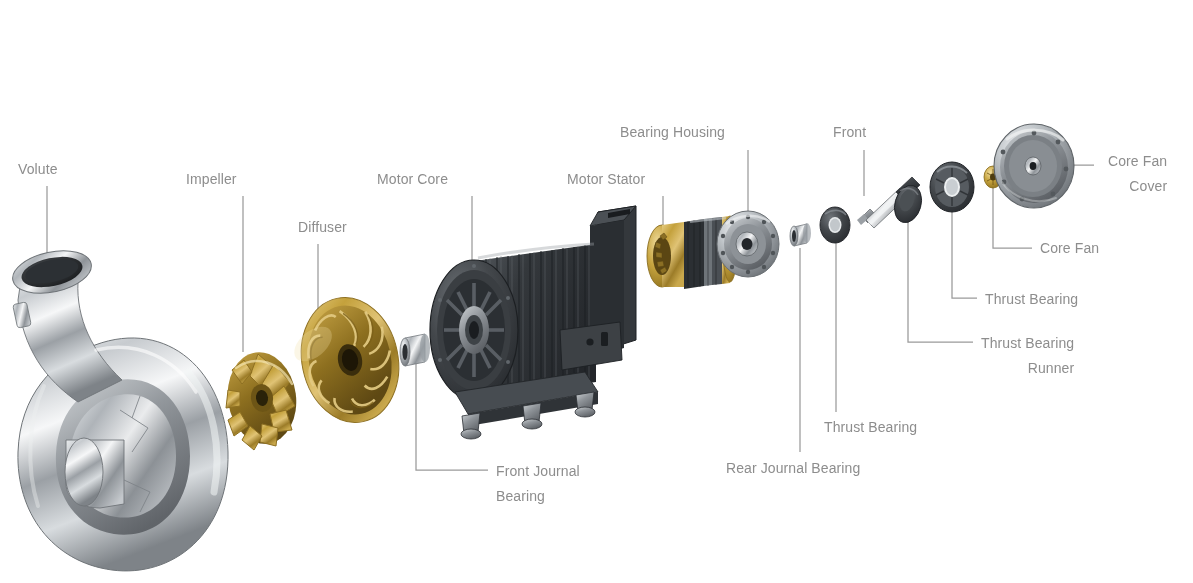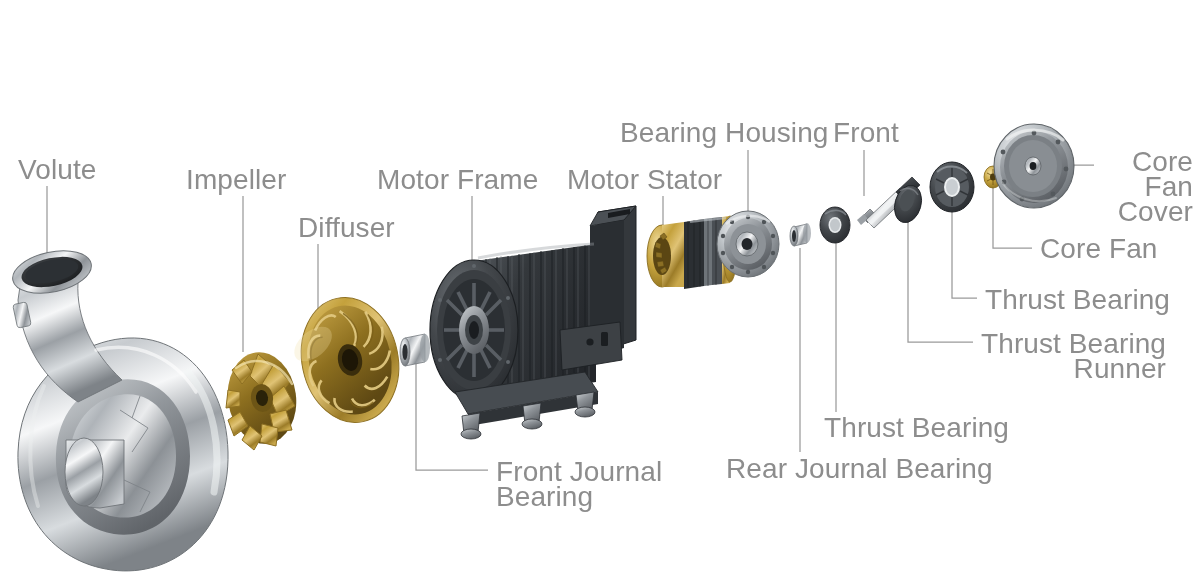--- a/index.html
+++ b/index.html
@@ -1,21 +1,21 @@
 <!DOCTYPE html>
 <html><head>
 <meta charset="utf-8">
 <title>Exploded View Diagram</title>
 <style>
   html,body{margin:0;padding:0;background:#ffffff;}
   body{width:1193px;height:583px;position:relative;overflow:hidden;
        font-family:"Liberation Sans","DejaVu Sans",sans-serif;}
   #stage{position:absolute;inset:0;width:1193px;height:583px;background:#ffffff;}
   #art{position:absolute;left:0;top:0;width:1193px;height:583px;}
-  .lbl{position:absolute;color:#8d8d8d;font-size:28px;line-height:25px;
+  .lbl{position:absolute;color:#8d8d8d;font-size:14px;line-height:25px;
        white-space:pre-line;letter-spacing:.1px;font-weight:400;}
   .lbl.r{text-align:right;}
 </style>
 </head>
 <body>
 
 <div id="stage">
 
 <svg id="art" viewBox="0 0 1193 583">
   <defs>
@@ -414,21 +414,21 @@
       <circle cx="-31" cy="-14" r="2.4"></circle>
     </g>
     <path d="M-27 -27 C -12 -39, 14 -39, 29 -26" fill="none" stroke="#f2f4f5" stroke-width="3" opacity="0.65" stroke-linecap="round"></path>
     <path d="M-32 16 C -22 32, 2 40, 22 32" fill="none" stroke="#e8ebec" stroke-width="2" opacity="0.35" stroke-linecap="round"></path>
   </g>
 </svg>
 
 <div class="lbl" style="left:18px;top:157px;text-align:right;">Volute</div>
 <div class="lbl" style="left:186px;top:167px;">Impeller</div>
 <div class="lbl" style="left:277px;top:215px;margin-left:21px;">Diffuser</div>
-<div class="lbl" style="left:377px;top:167px;">Motor Frame</div>
+<div class="lbl" style="left:377px;top:167px;">Motor Core</div>
 <div class="lbl" style="left:567px;top:167px;">Motor Stator</div>
 <div class="lbl" style="left:620px;top:120px;">Bearing Housing</div>
 <div class="lbl" style="left:833px;top:120px;">Front</div>
 <div class="lbl r" style="left:1108px;top:149px;">Core Fan
 Cover</div>
 <div class="lbl r" style="left:1040px;top:236px;">Core Fan</div>
 <div class="lbl r" style="left:985px;top:287px;">Thrust Bearing</div>
 <div class="lbl r" style="left:981px;top:331px;">Thrust Bearing
 Runner</div>
 <div class="lbl" style="left:824px;top:415px;">Thrust Bearing</div>

